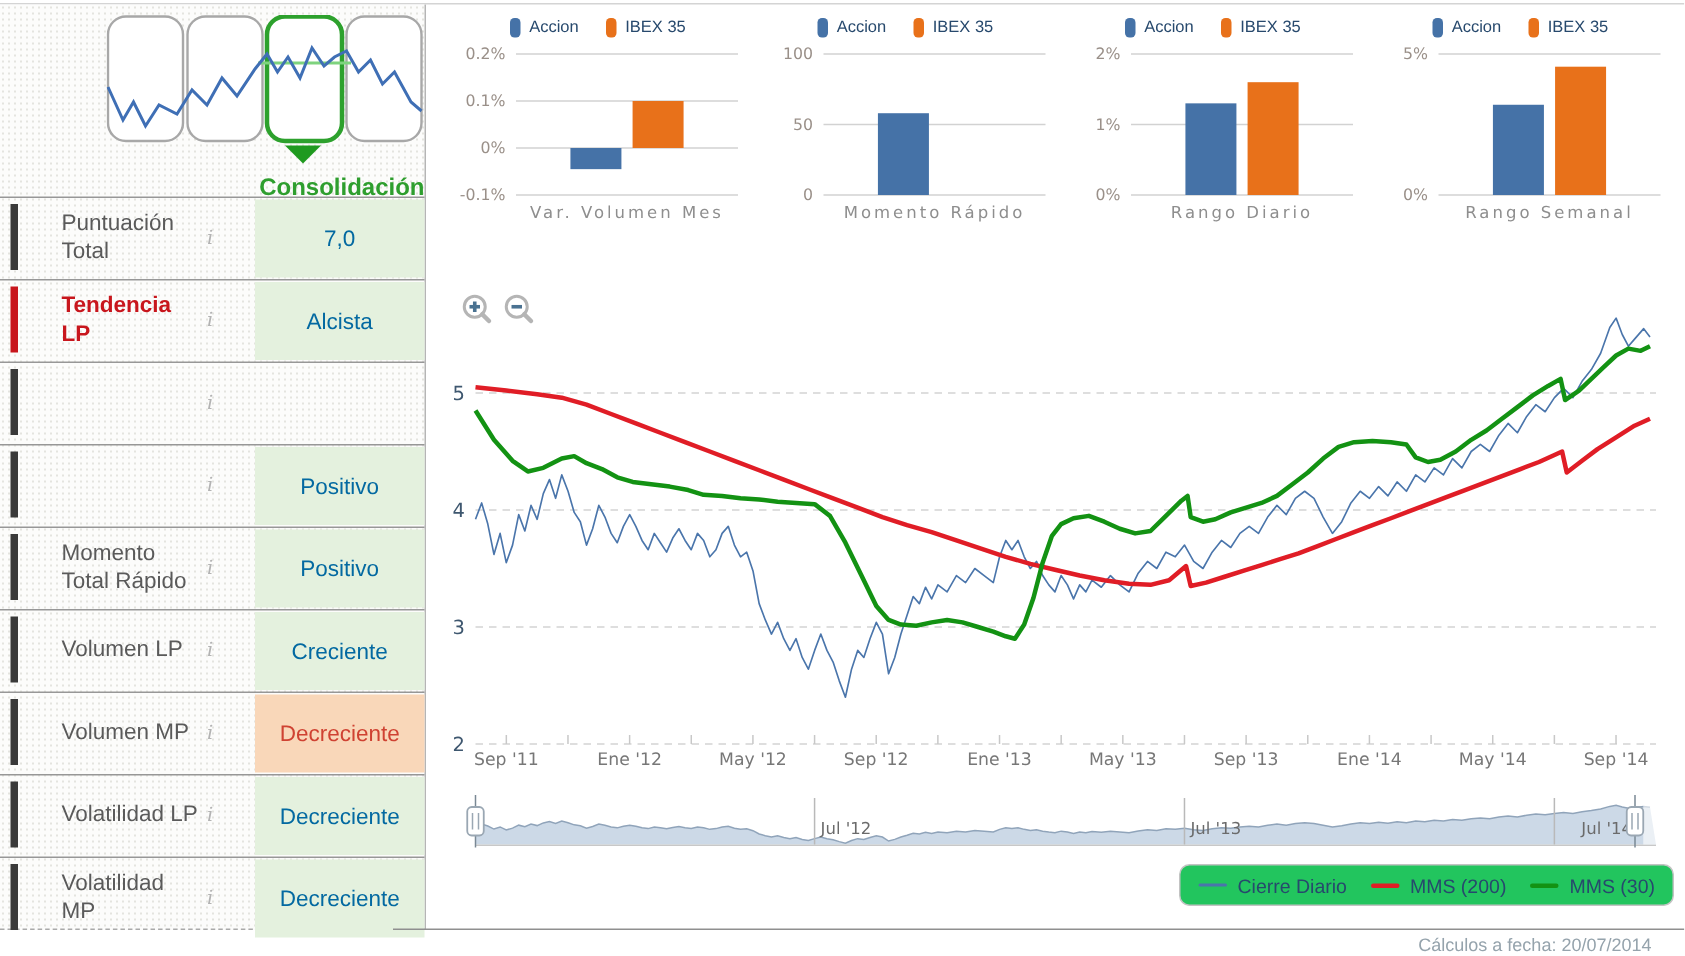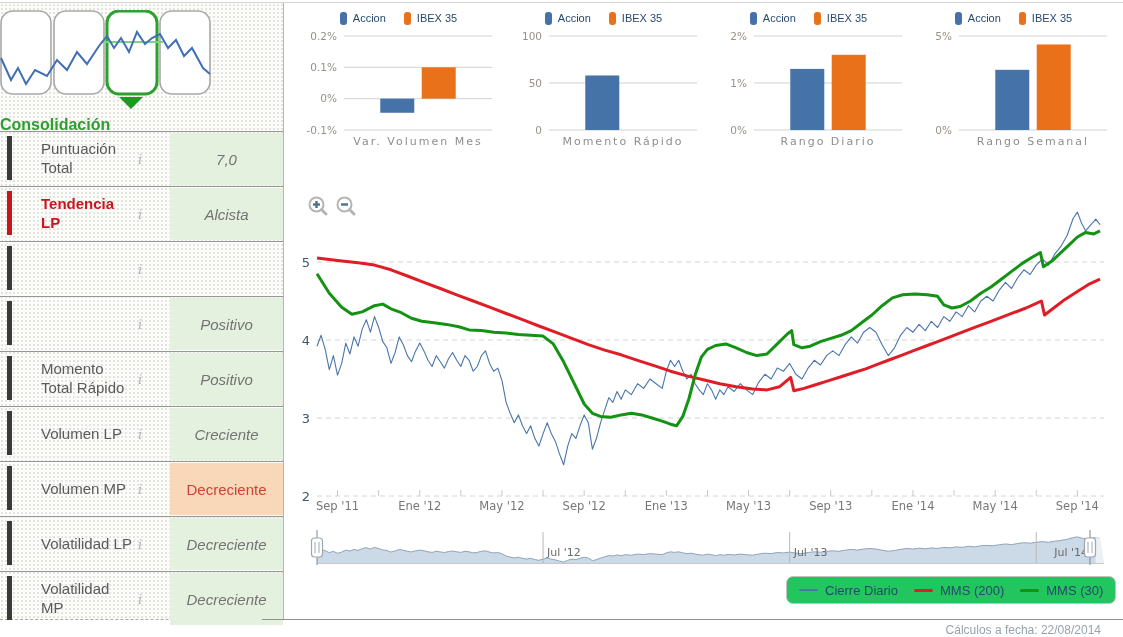--- a/index.html
+++ b/index.html
@@ -5,33 +5,33 @@
   html,body{margin:0;padding:0;background:#fff;font-family:"Liberation Sans",sans-serif;}
   #canvas{position:relative;width:1123px;height:637px;background:#fff;overflow:hidden;}
   #topline{position:absolute;left:0;top:2px;width:1123px;border-top:1px solid #d4d4d4;}
 
   
   #sidebar{position:absolute;left:0;top:3px;width:283px;height:616px;
     border-right:1px solid #b5b5b5;border-bottom:1px dashed #aaa;
     background-color:#fcfcfb;
     background-image:radial-gradient(#e4e4df 0.8px,rgba(0,0,0,0) 0.8px);
     background-size:4px 4px;}
-  #pattern-widget{position:relative;height:121px;text-align:left;padding-top:7px;}
+  #pattern-widget{position:relative;height:121px;text-align:right;padding-top:7px;}
   #pattern-label{margin-top:1px;font-size:16px;font-weight:bold;color:#2e9e2e;}
   .row{position:relative;height:54px;border-top:1px solid #979797;}
   .rowbar{position:absolute;left:7px;top:4px;width:5px;height:44px;background:#3a3a3a;}
   .rowbar.alert{background:#c8161d;}
   .rowlabel{position:absolute;left:20px;top:50%;transform:translateY(-50%);width:95px;
     font-size:15px;line-height:1.25;color:#5a5a5a;margin-left:21px;}
   .rowlabel.alert{color:#c8161d;font-weight:bold;}
   .info{position:absolute;left:138px;top:50%;transform:translateY(-50%);
     font-family:"DejaVu Serif",serif;font-style:italic;font-size:13px;color:#b3b3b3;cursor:pointer;}
   .rowval{position:absolute;left:170px;right:0;top:1px;bottom:1px;display:flex;
     align-items:center;justify-content:center;font-size:15px;}
-  .rowval.good{background:#e4f1de;color:#737373;font-style:italic;}
+  .rowval.good{background:#e4f1de;color:#0369a1;}
   .rowval.bad{background:#f9d7b9;color:#cf4232;}
 
   
   #mini-charts{position:absolute;left:296px;top:8px;width:820px;height:160px;display:flex;}
   .mini{width:205px;height:160px;}
   .mlegend{height:20px;display:flex;justify-content:center;align-items:center;gap:18px;
     font-size:11px;color:#27496d;}
   .mlegend .item{display:flex;align-items:center;gap:6px;}
   .pill{display:inline-block;width:7px;height:13px;border-radius:3px;}
 
@@ -295,14 +295,14 @@
         <span class="lg-sample" style="background: rgb(224, 29, 38); height: 3px;"></span>
         <span>MMS (200)</span>
       </span>
       <span class="lg-item">
         <span class="lg-sample" style="background: rgb(19, 146, 19); height: 3px;"></span>
         <span>MMS (30)</span>
       </span>
     </div>
 
   <div id="footer-line"></div>
-  <div id="footer-note">Cálculos a fecha: 22/08/2014</div>
+  <div id="footer-note">Cálculos a fecha: 20/07/2014</div>
 </div>
 
 </body></html>

